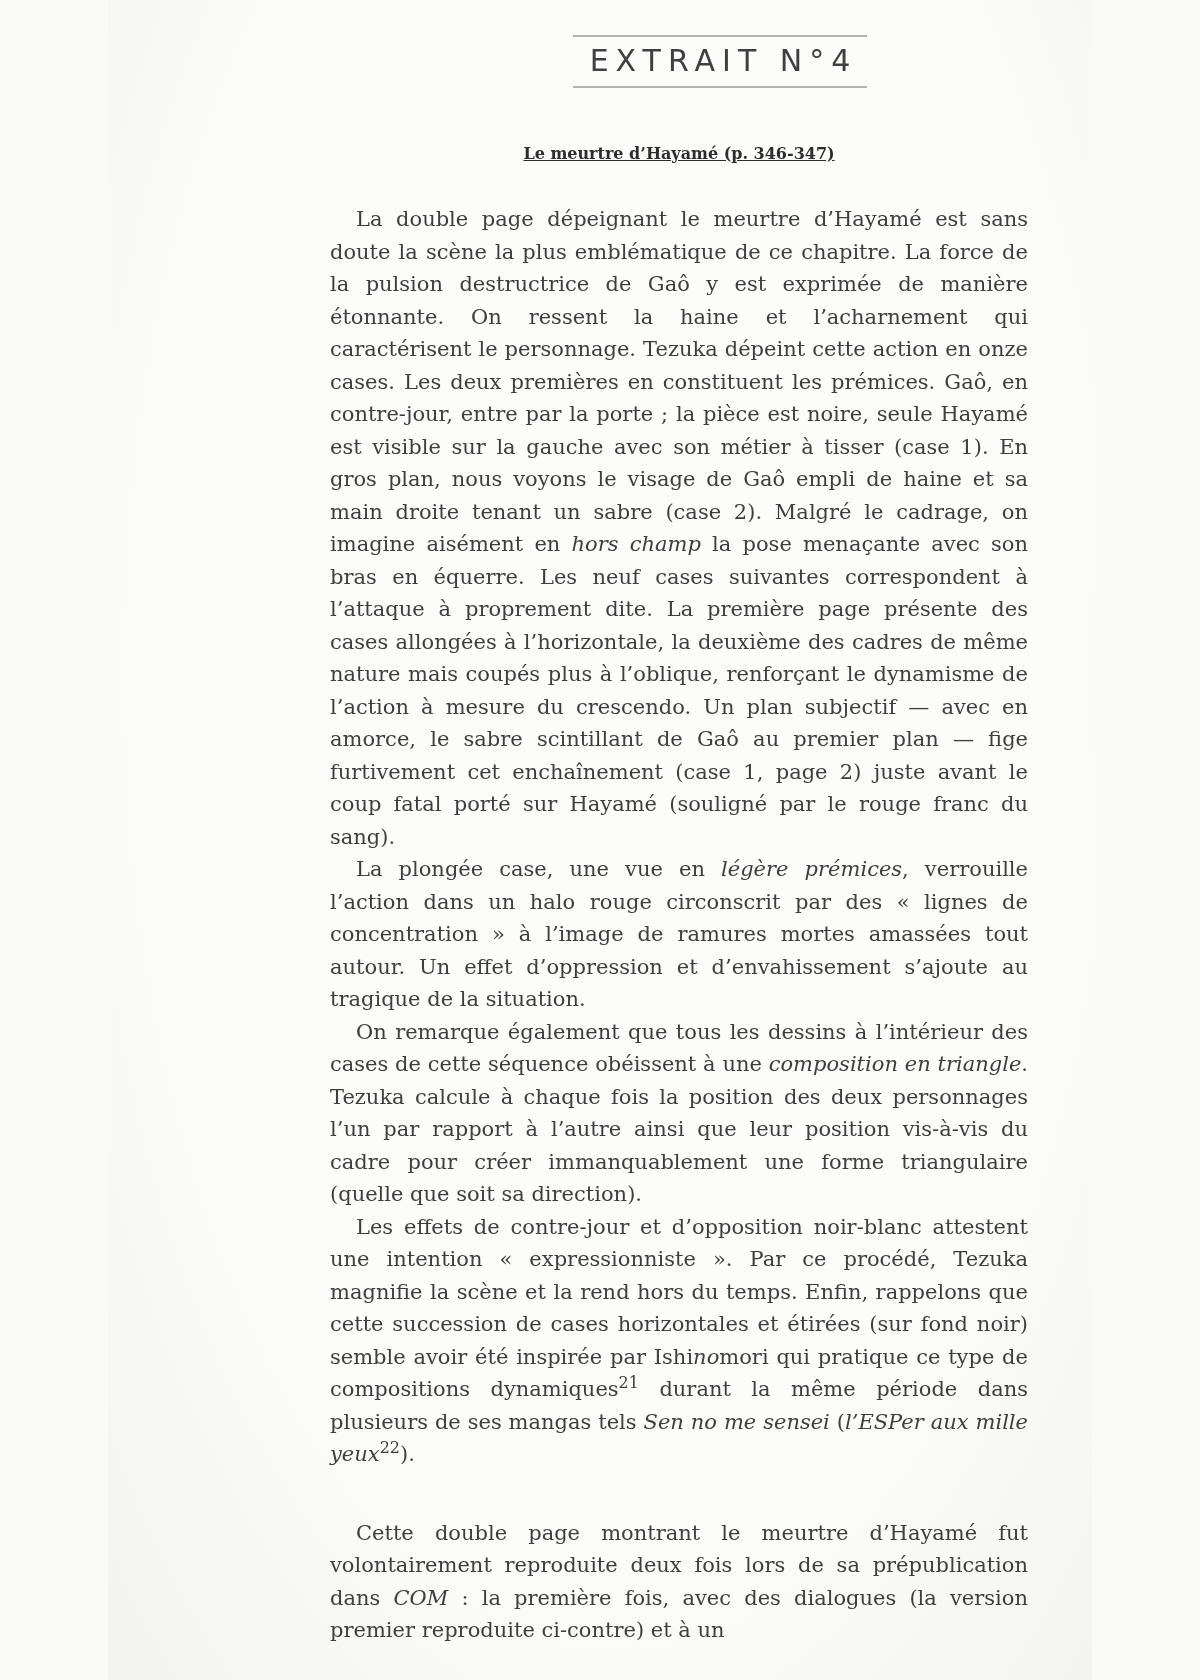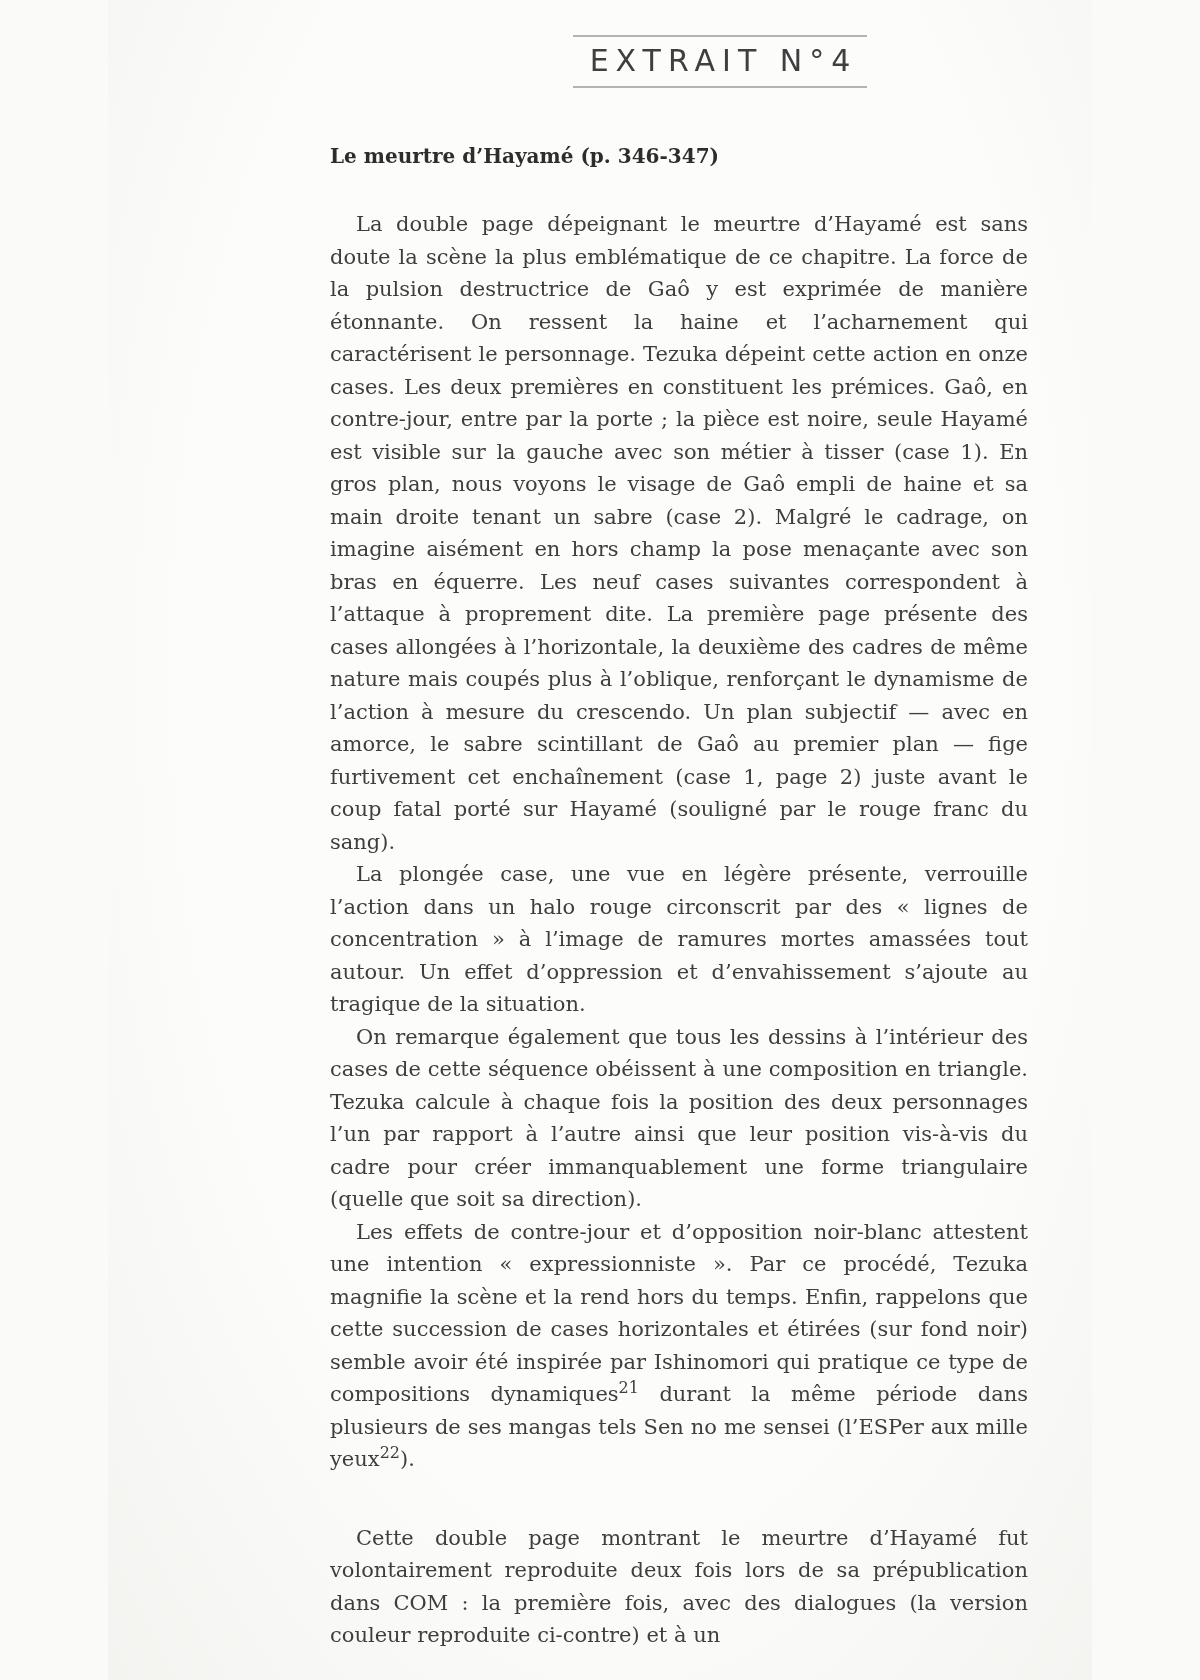--- a/index.html
+++ b/index.html
@@ -39,57 +39,59 @@
     font-size:30px;
     letter-spacing:7px;
     padding-left:7px; 
     color:#3f3f3f;
     white-space:nowrap;
   }
   
   .page-title{
     margin:56px 0 0 222px;
     width:698px;
+    text-align:center;
     font-weight:bold;
-    font-size:20px;
+    font-size:16px;
     color:var(--ink_strong);
+    text-decoration:underline;
   }
   
   .body-text{
     margin:40px 0 0 222px;
     width:698px;
   }
   .para{
     margin:0;
     font-size:21px;
     line-height:32.5px;
     text-align:justify;
     text-indent:26px;
     color:var(--ink);
   }
   .para.spaced{margin-top:46px;}
-  .para .it{}
+  .para .it{font-style:italic;}
   .para sup{
     font-size:16px;
     line-height:0;
     vertical-align:super;
   }
 </style>
 </head>
 <body>
 
 <div class="page">
 
   <div class="extract-header">
     <div class="label">EXTRAIT N°4</div>
   </div>
 
   <h1 class="page-title">Le meurtre d’Hayamé (p. 346-347)</h1>
 
   <div class="body-text">
       <p class="para"><span>La double page dépeignant le meurtre d’Hayamé est sans doute la scène la plus emblématique de ce chapitre. La force de la pulsion destructrice de Gaô y est exprimée de manière étonnante. On ressent la haine et l’acharnement qui caractérisent le personnage. Tezuka dépeint cette action en onze cases. Les deux premières en constituent les prémices. Gaô, en contre-jour, entre par la porte ; la pièce est noire, seule Hayamé est visible sur la gauche avec son métier à tisser (case 1). En gros plan, nous voyons le visage de Gaô empli de haine et sa main droite tenant un sabre (case 2). Malgré le cadrage, on imagine aisément en </span><span class="it">hors champ</span><span> la pose menaçante avec son bras en équerre. Les neuf cases suivantes correspondent à l’attaque à proprement dite. La première page présente des cases allongées à l’horizontale, la deuxième des cadres de même nature mais coupés plus à l’oblique, renforçant le dynamisme de l’action à mesure du crescendo. Un plan subjectif — avec en amorce, le sabre scintillant de Gaô au premier plan — fige furtivement cet enchaînement (case 1, page 2) juste avant le coup fatal porté sur Hayamé (souligné par le rouge franc du sang).</span></p>
-      <p class="para"><span>La plongée case, une vue en </span><span class="it">légère présente</span><span>, verrouille l’action dans un halo rouge circonscrit par des « lignes de concentration » à l’image de ramures mortes amassées tout autour. Un effet d’oppression et d’envahissement s’ajoute au tragique de la situation.</span></p>
+      <p class="para"><span>La plongée case, une vue en </span><span class="it">légère prémices</span><span>, verrouille l’action dans un halo rouge circonscrit par des « lignes de concentration » à l’image de ramures mortes amassées tout autour. Un effet d’oppression et d’envahissement s’ajoute au tragique de la situation.</span></p>
       <p class="para"><span>On remarque également que tous les dessins à l’intérieur des cases de cette séquence obéissent à une </span><span class="it">composition en triangle</span><span>. Tezuka calcule à chaque fois la position des deux personnages l’un par rapport à l’autre ainsi que leur position vis-à-vis du cadre pour créer immanquablement une forme triangulaire (quelle que soit sa direction).</span></p>
       <p class="para"><span>Les effets de contre-jour et d’opposition noir-blanc attestent une intention « expressionniste ». Par ce procédé, Tezuka magnifie la scène et la rend hors du temps. Enfin, rappelons que cette succession de cases horizontales et étirées (sur fond noir) semble avoir été inspirée par Ishi</span><span class="it">no</span><span>mori qui pratique ce type de compositions dynamiques</span><sup>21</sup><span> durant la même période dans plusieurs de ses mangas tels </span><span class="it">Sen no me sensei</span><span> (</span><span class="it">l’ESPer aux mille yeux</span><sup>22</sup><span>).</span></p>
-      <p class="para spaced"><span>Cette double page montrant le meurtre d’Hayamé fut volontairement reproduite deux fois lors de sa prépublication dans </span><span class="it">COM</span><span> : la première fois, avec des dialogues (la version couleur reproduite ci-contre) et à un</span></p>
+      <p class="para spaced"><span>Cette double page montrant le meurtre d’Hayamé fut volontairement reproduite deux fois lors de sa prépublication dans </span><span class="it">COM</span><span> : la première fois, avec des dialogues (la version premier reproduite ci-contre) et à un</span></p>
     </div>
 
 </div>
 
 </body></html>

